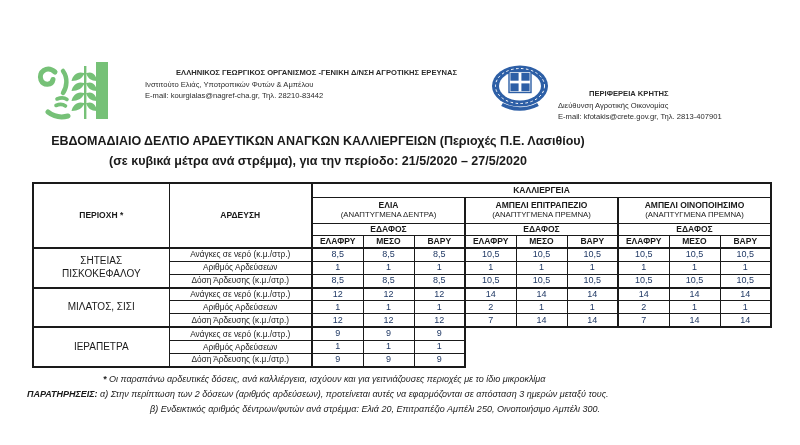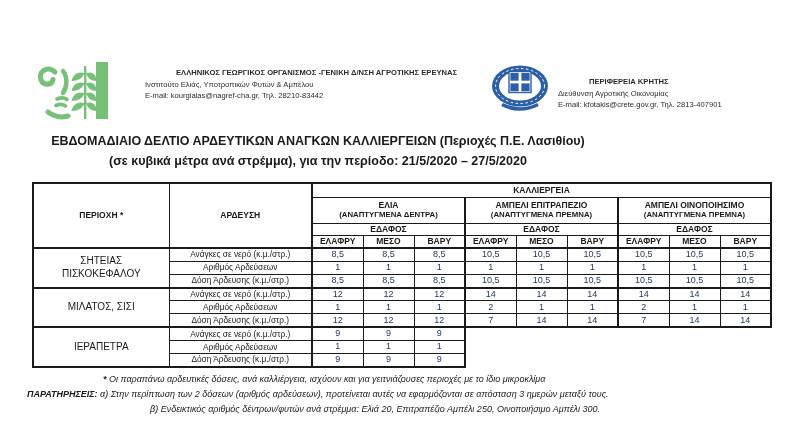--- a/index.html
+++ b/index.html
@@ -22,21 +22,21 @@
   .tbl-wrap{position:absolute;left:32px;top:182px;}
   table{border-collapse:collapse;table-layout:fixed;}
   th,td{border:1px solid #1a1a1a;padding:0 1px;text-align:center;vertical-align:middle;
         font-size:8.5px;line-height:1.05;overflow:hidden;}
   thead th{font-weight:bold;}
   thead tr:nth-child(1){height:14px;}
   thead tr:nth-child(2){height:26px;}
   thead tr:nth-child(3){height:12px;}
   thead tr:nth-child(4){height:13px;}
   tbody tr{height:13.2px;}
-  .crop-sub{font-weight:bold;font-size:7.8px;}
+  .crop-sub{font-weight:normal;font-size:7.8px;}
   td.val{color:#1f3864;font-size:9px;}
   td.label-cell{font-size:8.3px;}
   td.region-cell{font-size:10px;white-space:pre-line;line-height:1.25;}
   .bl2{border-left-width:2px;}
   .br2{border-right-width:2px;}
   .bt2{border-top-width:2px;}
   .bb2{border-bottom-width:2px;}
   td.void{border:none;}
 
   
@@ -83,21 +83,21 @@
     <ellipse cx="30" cy="23" rx="21" ry="14.5" fill="#ffffff"></ellipse>
     <rect x="19" y="8.5" width="22" height="21" fill="#ffffff" stroke="#2d5fa6" stroke-width="1.4"></rect>
     <rect x="20.4" y="9.9" width="8.2" height="7.8" fill="#2d5fa6"></rect>
     <rect x="31.4" y="9.9" width="8.2" height="7.8" fill="#2d5fa6"></rect>
     <rect x="20.4" y="20.4" width="8.2" height="7.8" fill="#2d5fa6"></rect>
     <rect x="31.4" y="20.4" width="8.2" height="7.8" fill="#2d5fa6"></rect>
     <path d="M12 41.5 q18 9 36 0" stroke="#2d5fa6" stroke-width="3.6" fill="none"></path>
   </svg>
 </div>
 
-<div class="abs org-text" style="left:558px;top:76px;">
+<div class="abs org-text" style="left:558px;top:88px;">
   <div class="b">ΠΕΡΙΦΕΡΕΙΑ ΚΡΗΤΗΣ</div>
   <div>Διεύθυνση Αγροτικής Οικονομίας</div>
   <div>E-mail: kfotakis@crete.gov.gr, Τηλ. 2813-407901</div>
 </div>
 
 <div class="title" style="top:134px;">ΕΒΔΟΜΑΔΙΑΙΟ ΔΕΛΤΙΟ ΑΡΔΕΥΤΙΚΩΝ ΑΝΑΓΚΩΝ ΚΑΛΛΙΕΡΓΕΙΩΝ (Περιοχές Π.Ε. Λασιθίου)</div>
 <div class="title" style="top:154px;">(σε κυβικά μέτρα ανά στρέμμα), για την περίοδο: 21/5/2020 – 27/5/2020</div>
 
 <div class="tbl-wrap">
   <table>

